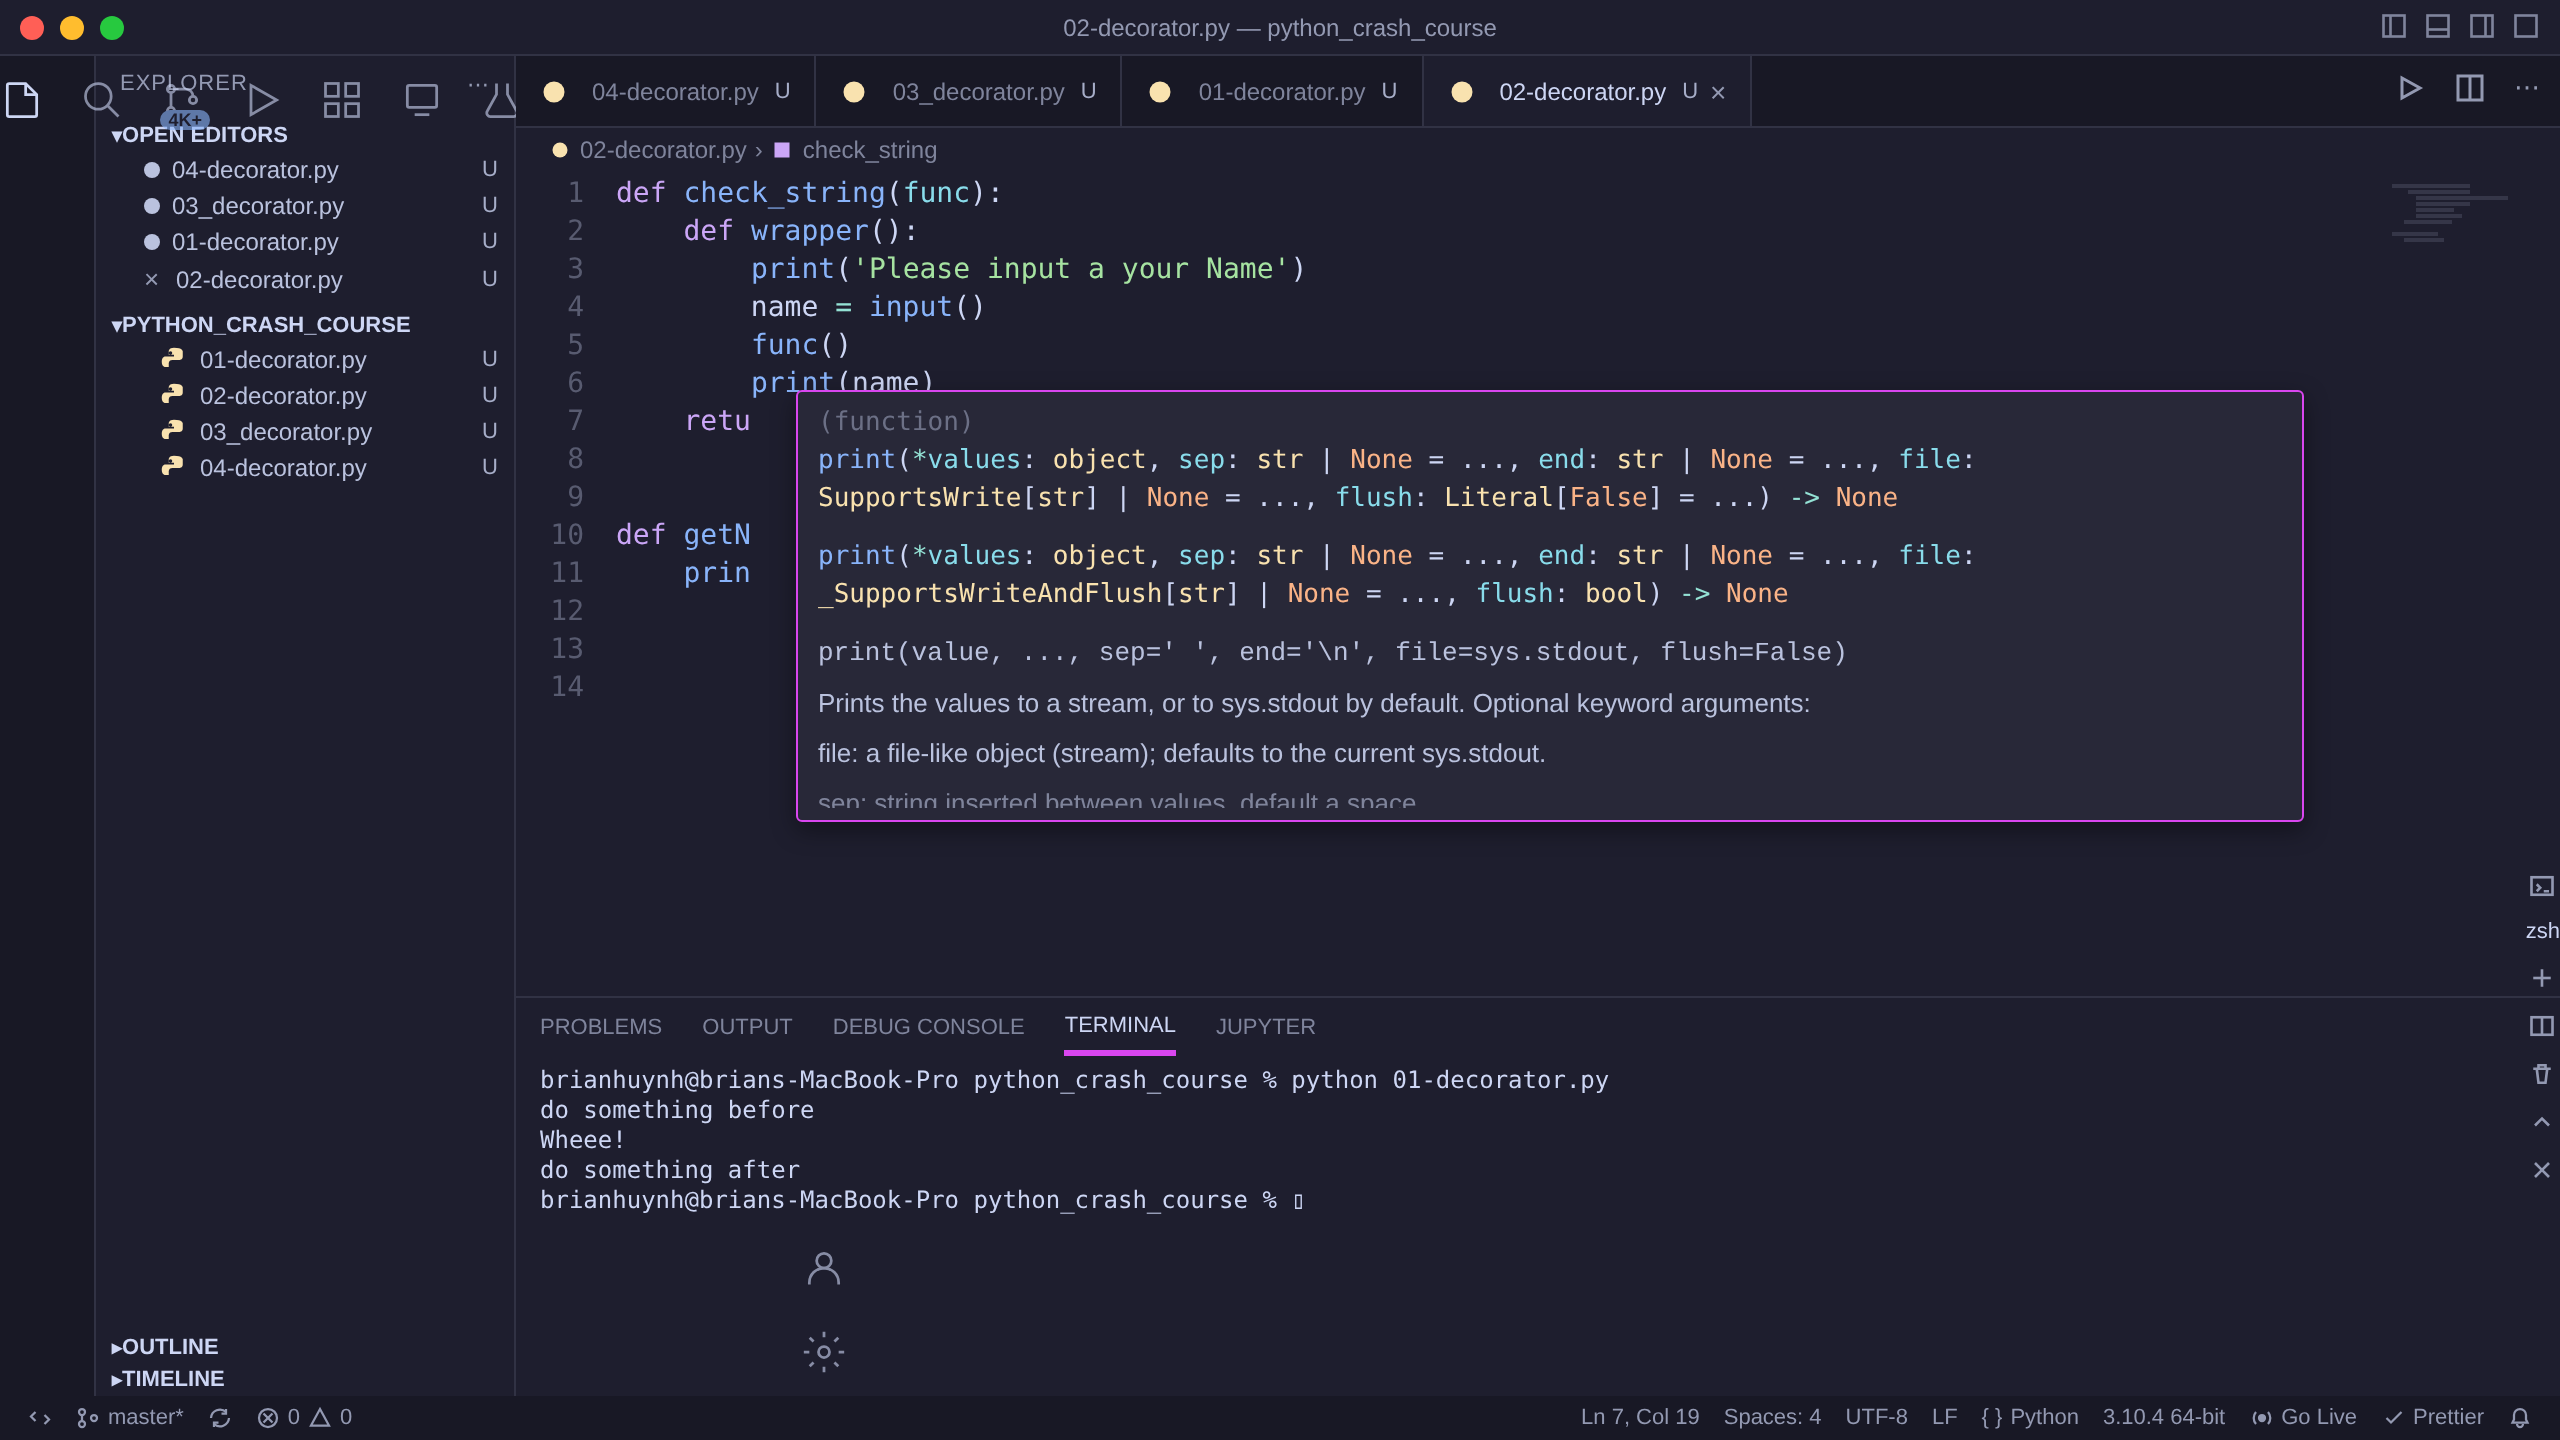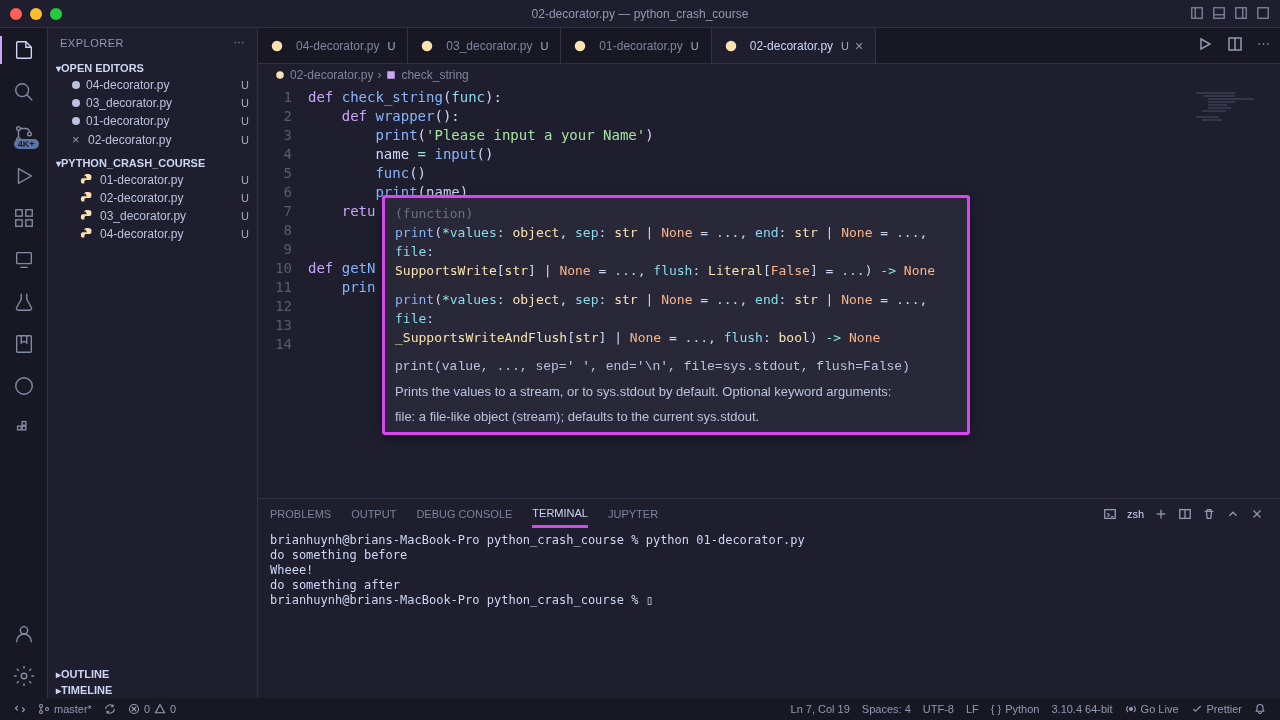--- a/index.html
+++ b/index.html
@@ -6,29 +6,29 @@
 body { font-family: -apple-system, 'Segoe UI', sans-serif; background: #1e1e2e; color: #cdd6f4; width: 1280px; height: 720px; overflow: hidden; font-size: 13px; }
 .traffic-lights { position: absolute; top: 8px; left: 10px; display: flex; gap: 8px; z-index: 100; }
 .tl { width: 12px; height: 12px; border-radius: 50%; }
 .tl-red { background: #ff5f56; }
 .tl-yellow { background: #ffbd2e; }
 .tl-green { background: #27c93f; }
 .titlebar { height: 28px; background: #1e1e2e; text-align: center; line-height: 28px; font-size: 12px; color: #9399b2; border-bottom: 1px solid #313244; }
 .titlebar-right { position: absolute; right: 10px; top: 6px; display: flex; gap: 8px; }
 .titlebar-right svg { width: 14px; height: 14px; stroke: #7f849c; fill: none; stroke-width: 1.5; }
 .main { display: flex; height: calc(720px - 28px - 22px); }
-.activity-bar { width: 48px; background: #181825; display: flex; flex-direction: column; align-items: center; padding-top: 10px; gap: 18px; border-right: 1px solid #313244; }
+.activity-bar { width: 48px; background: #181825; display: flex; flex-direction: row; align-items: flex-start; padding-top: 10px; gap: 18px; border-right: 1px solid #313244; }
 .activity-bar .act-icon { width: 24px; height: 24px; display: flex; align-items: center; justify-content: center; opacity: 0.6; cursor: pointer; position: relative; }
 .activity-bar .act-icon.active { opacity: 1; }
 .activity-bar .act-icon.active::before { content: ''; position: absolute; left: -12px; top: -2px; width: 2px; height: 28px; background: #cba6f7; }
 .activity-bar svg { width: 22px; height: 22px; stroke: #cdd6f4; fill: none; stroke-width: 1.5; }
 .activity-bottom { margin-top: auto; margin-bottom: 10px; display: flex; flex-direction: column; gap: 18px; align-items: center; }
 .badge { position: absolute; bottom: -3px; right: -3px; background: #89b4fa; color: #1e1e2e; font-size: 9px; border-radius: 8px; padding: 0 4px; font-weight: bold; }
 .sidebar { width: 210px; background: #1e1e2e; border-right: 1px solid #313244; display: flex; flex-direction: column; font-size: 12px; }
-.sidebar-header { padding: 8px 12px; font-size: 11px; letter-spacing: 0.5px; color: #9399b2; display: flex; justify-content: space-between; align-items: center; }
+.sidebar-header { padding: 8px 12px; font-size: 11px; letter-spacing: 0.5px; color: #9399b2; display: flex; justify-content: space-between; align-items: flex-start; }
 .sidebar-section { padding: 3px 0; }
 .section-title { padding: 2px 8px; font-weight: 600; font-size: 11px; color: #cdd6f4; display: flex; align-items: center; cursor: pointer; }
 .file-item { display: flex; align-items: center; padding: 2px 8px 2px 24px; cursor: pointer; color: #bac2de; }
 .file-item.nested { padding-left: 32px; }
 .file-item .mod { margin-right: 6px; width: 8px; height: 8px; border-radius: 50%; }
 .file-item .mod.dot { background: #bac2de; }
 .file-item .close-x { margin-right: 4px; width: 12px; font-size: 13px; color: #9399b2; }
 .file-item .fname { flex: 1; white-space: nowrap; overflow: hidden; }
 .file-item .status { color: #a6adc8; font-size: 11px; margin-left: 4px; }
 .file-icon { width: 14px; height: 14px; margin-right: 6px; color: #f9e2af; }
@@ -47,29 +47,29 @@
 .code { flex: 1; padding-top: 2px; white-space: pre; position: relative; }
 .ln { height: 19px; }
 .kw { color: #cba6f7; }
 .fn { color: #89b4fa; }
 .st { color: #a6e3a1; }
 .pr { color: #89dceb; }
 .op { color: #94e2d5; }
 .tp { color: #f9e2af; }
 .cn { color: #fab387; }
 .cm { color: #6c7086; }
-.hover-popup { position: absolute; top: 195px; left: 382px; width: 588px; background: #282838; border: 3px solid #d946ef; border-radius: 3px; padding: 6px 10px; font-family: 'Menlo', monospace; font-size: 13px; line-height: 19px; z-index: 50; box-shadow: 0 4px 12px rgba(0,0,0,0.4); }
+.hover-popup { position: absolute; top: 195px; left: 398px; width: 754px; background: #282838; border: 1px solid #d946ef; border-radius: 3px; padding: 6px 10px; font-family: 'Menlo', monospace; font-size: 13px; line-height: 19px; z-index: 50; box-shadow: 0 4px 12px rgba(0,0,0,0.4); }
 .hover-popup .desc { font-family: -apple-system, sans-serif; font-size: 13px; color: #bac2de; margin-top: 6px; }
 .minimap { position: absolute; right: 0; top: 0; width: 90px; height: 100%; opacity: 0.4; padding: 6px; }
 .minimap .mline { height: 2px; margin-bottom: 1px; background: #585b70; }
 .panel { height: 200px; border-top: 1px solid #313244; background: #1e1e2e; display: flex; flex-direction: column; }
 .panel-tabs { display: flex; padding: 0 12px; gap: 20px; font-size: 11px; height: 30px; align-items: center; position: relative; }
 .panel-tab { color: #7f849c; cursor: pointer; padding: 6px 0; }
 .panel-tab.active { color: #cdd6f4; border-bottom: 3px solid #d946ef; }
-.panel-tabs-right { position: absolute; right: 16px; display: flex; gap: 10px; align-items: center; font-size: 11px; }
+.panel-tabs-right { position: absolute; right: 0; display: flex; gap: 10px; align-items: center; font-size: 11px; flex-direction: column; }
 .panel-tabs-right svg { width: 14px; height: 14px; stroke: #9399b2; fill: none; stroke-width: 1.5; }
 .terminal { flex: 1; padding: 4px 12px; font-family: 'Menlo', monospace; font-size: 12px; line-height: 15px; color: #cdd6f4; white-space: pre; overflow: hidden; }
 .statusbar { height: 22px; background: #181825; display: flex; align-items: center; font-size: 11px; color: #9399b2; padding: 0 8px; }
 .statusbar .sb-item { padding: 0 6px; display: flex; align-items: center; gap: 4px; cursor: pointer; }
 .statusbar svg { width: 12px; height: 12px; stroke: currentColor; fill: none; stroke-width: 1.5; }
 .sb-right { margin-left: auto; display: flex; }
 .chev { display: inline-block; transform: rotate(0deg); }
 .chev.down::before { content: '▾'; font-size: 10px; }
 .chev.right::before { content: '▸'; font-size: 10px; }
 </style>
@@ -347,20 +347,21 @@
     <div class="hover-popup">
       <div><span class="cm">(function)</span></div>
       <div><span class="fn">print</span>(<span class="op">*</span><span class="pr">values</span>: <span class="tp">object</span>, <span class="pr">sep</span>: <span class="tp">str</span> | <span class="cn">None</span> = ..., <span class="pr">end</span>: <span class="tp">str</span> | <span class="cn">None</span> = ..., <span class="pr">file</span>:</div>
       <div><span class="tp">SupportsWrite</span>[<span class="tp">str</span>] | <span class="cn">None</span> = ..., <span class="pr">flush</span>: <span class="tp">Literal</span>[<span class="cn">False</span>] = ...) <span class="op">-&gt;</span> <span class="cn">None</span></div>
       <div style="height:10px"></div>
       <div><span class="fn">print</span>(<span class="op">*</span><span class="pr">values</span>: <span class="tp">object</span>, <span class="pr">sep</span>: <span class="tp">str</span> | <span class="cn">None</span> = ..., <span class="pr">end</span>: <span class="tp">str</span> | <span class="cn">None</span> = ..., <span class="pr">file</span>:</div>
       <div><span class="tp">_SupportsWriteAndFlush</span>[<span class="tp">str</span>] | <span class="cn">None</span> = ..., <span class="pr">flush</span>: <span class="tp">bool</span>) <span class="op">-&gt;</span> <span class="cn">None</span></div>
       <div class="desc" style="font-family:Liberation Mono, monospace;margin-top:10px">print(value, ..., sep=' ', end='\n', file=sys.stdout, flush=False)</div>
       <div class="desc">Prints the values to a stream, or to sys.stdout by default. Optional keyword arguments:</div>
       <div class="desc">file: a file-like object (stream); defaults to the current sys.stdout.</div>
+      <div class="desc" style="opacity:0.6;overflow:hidden;height:12px">sep: string inserted between values, default a space</div>
     </div>
 
     <div class="panel">
       <div class="panel-tabs">
         <div class="panel-tab">PROBLEMS</div>
         <div class="panel-tab">OUTPUT</div>
         <div class="panel-tab">DEBUG CONSOLE</div>
         <div class="panel-tab active">TERMINAL</div>
         <div class="panel-tab">JUPYTER</div>
         <div class="panel-tabs-right">

